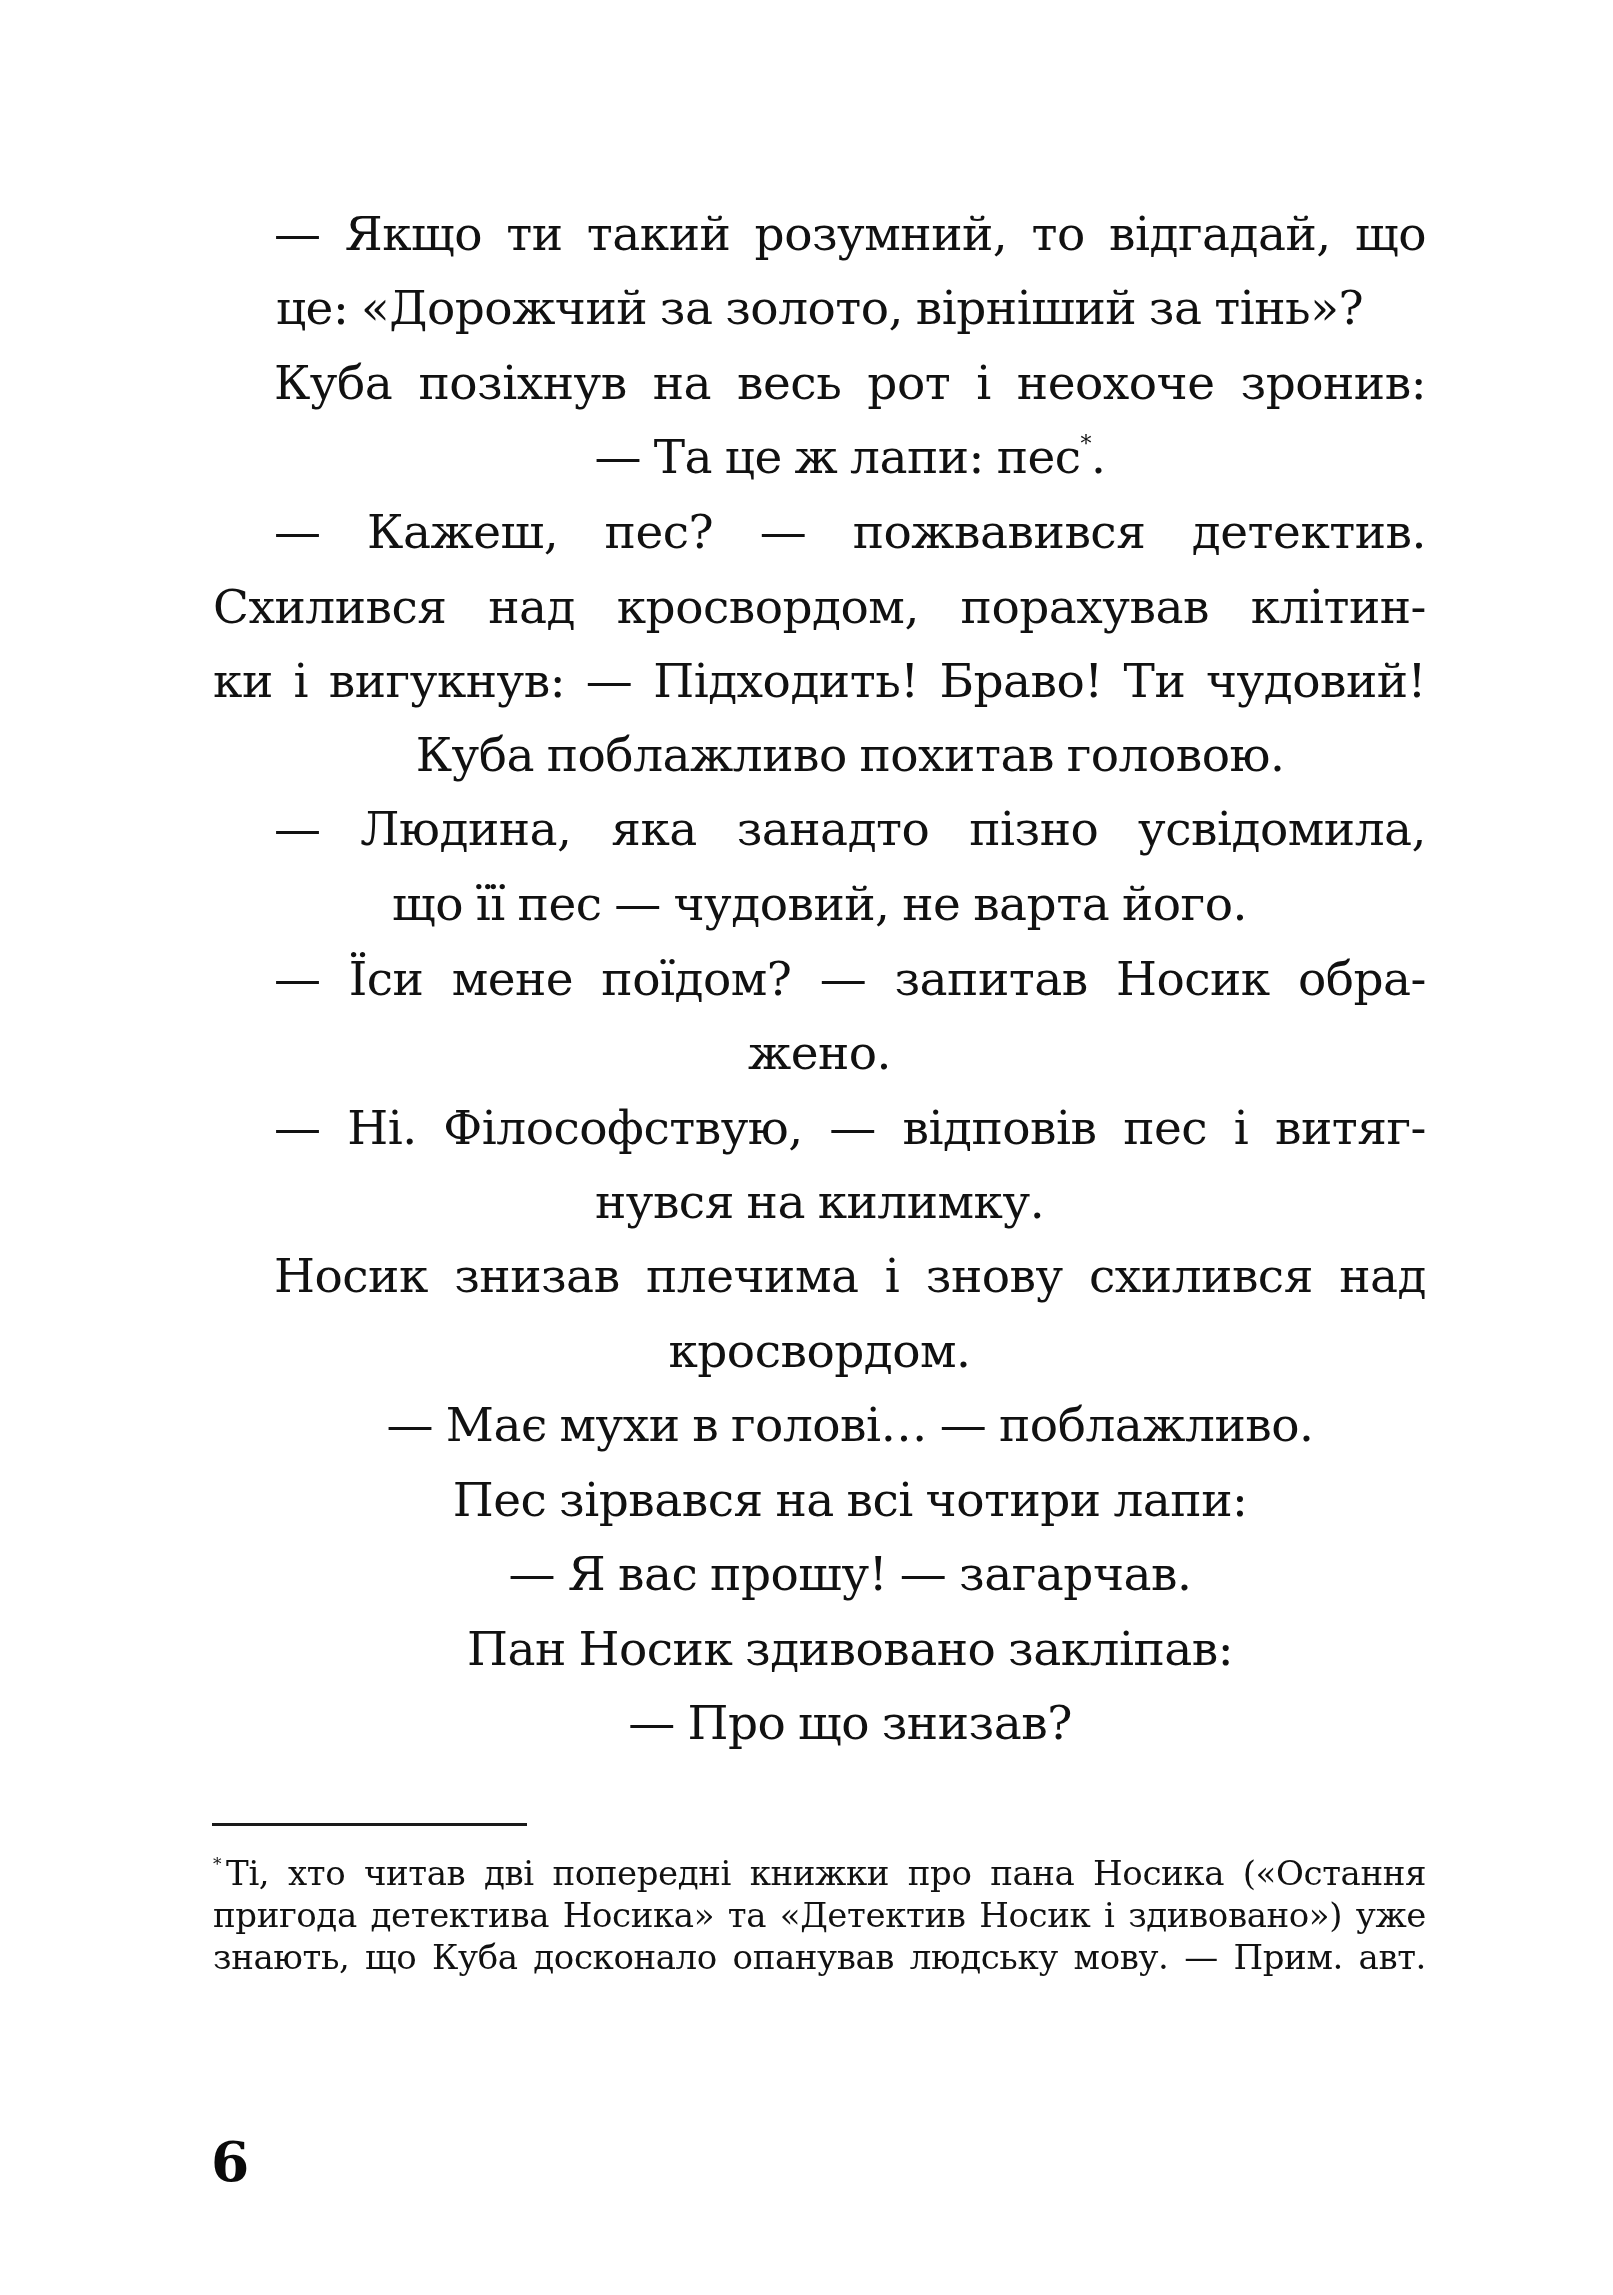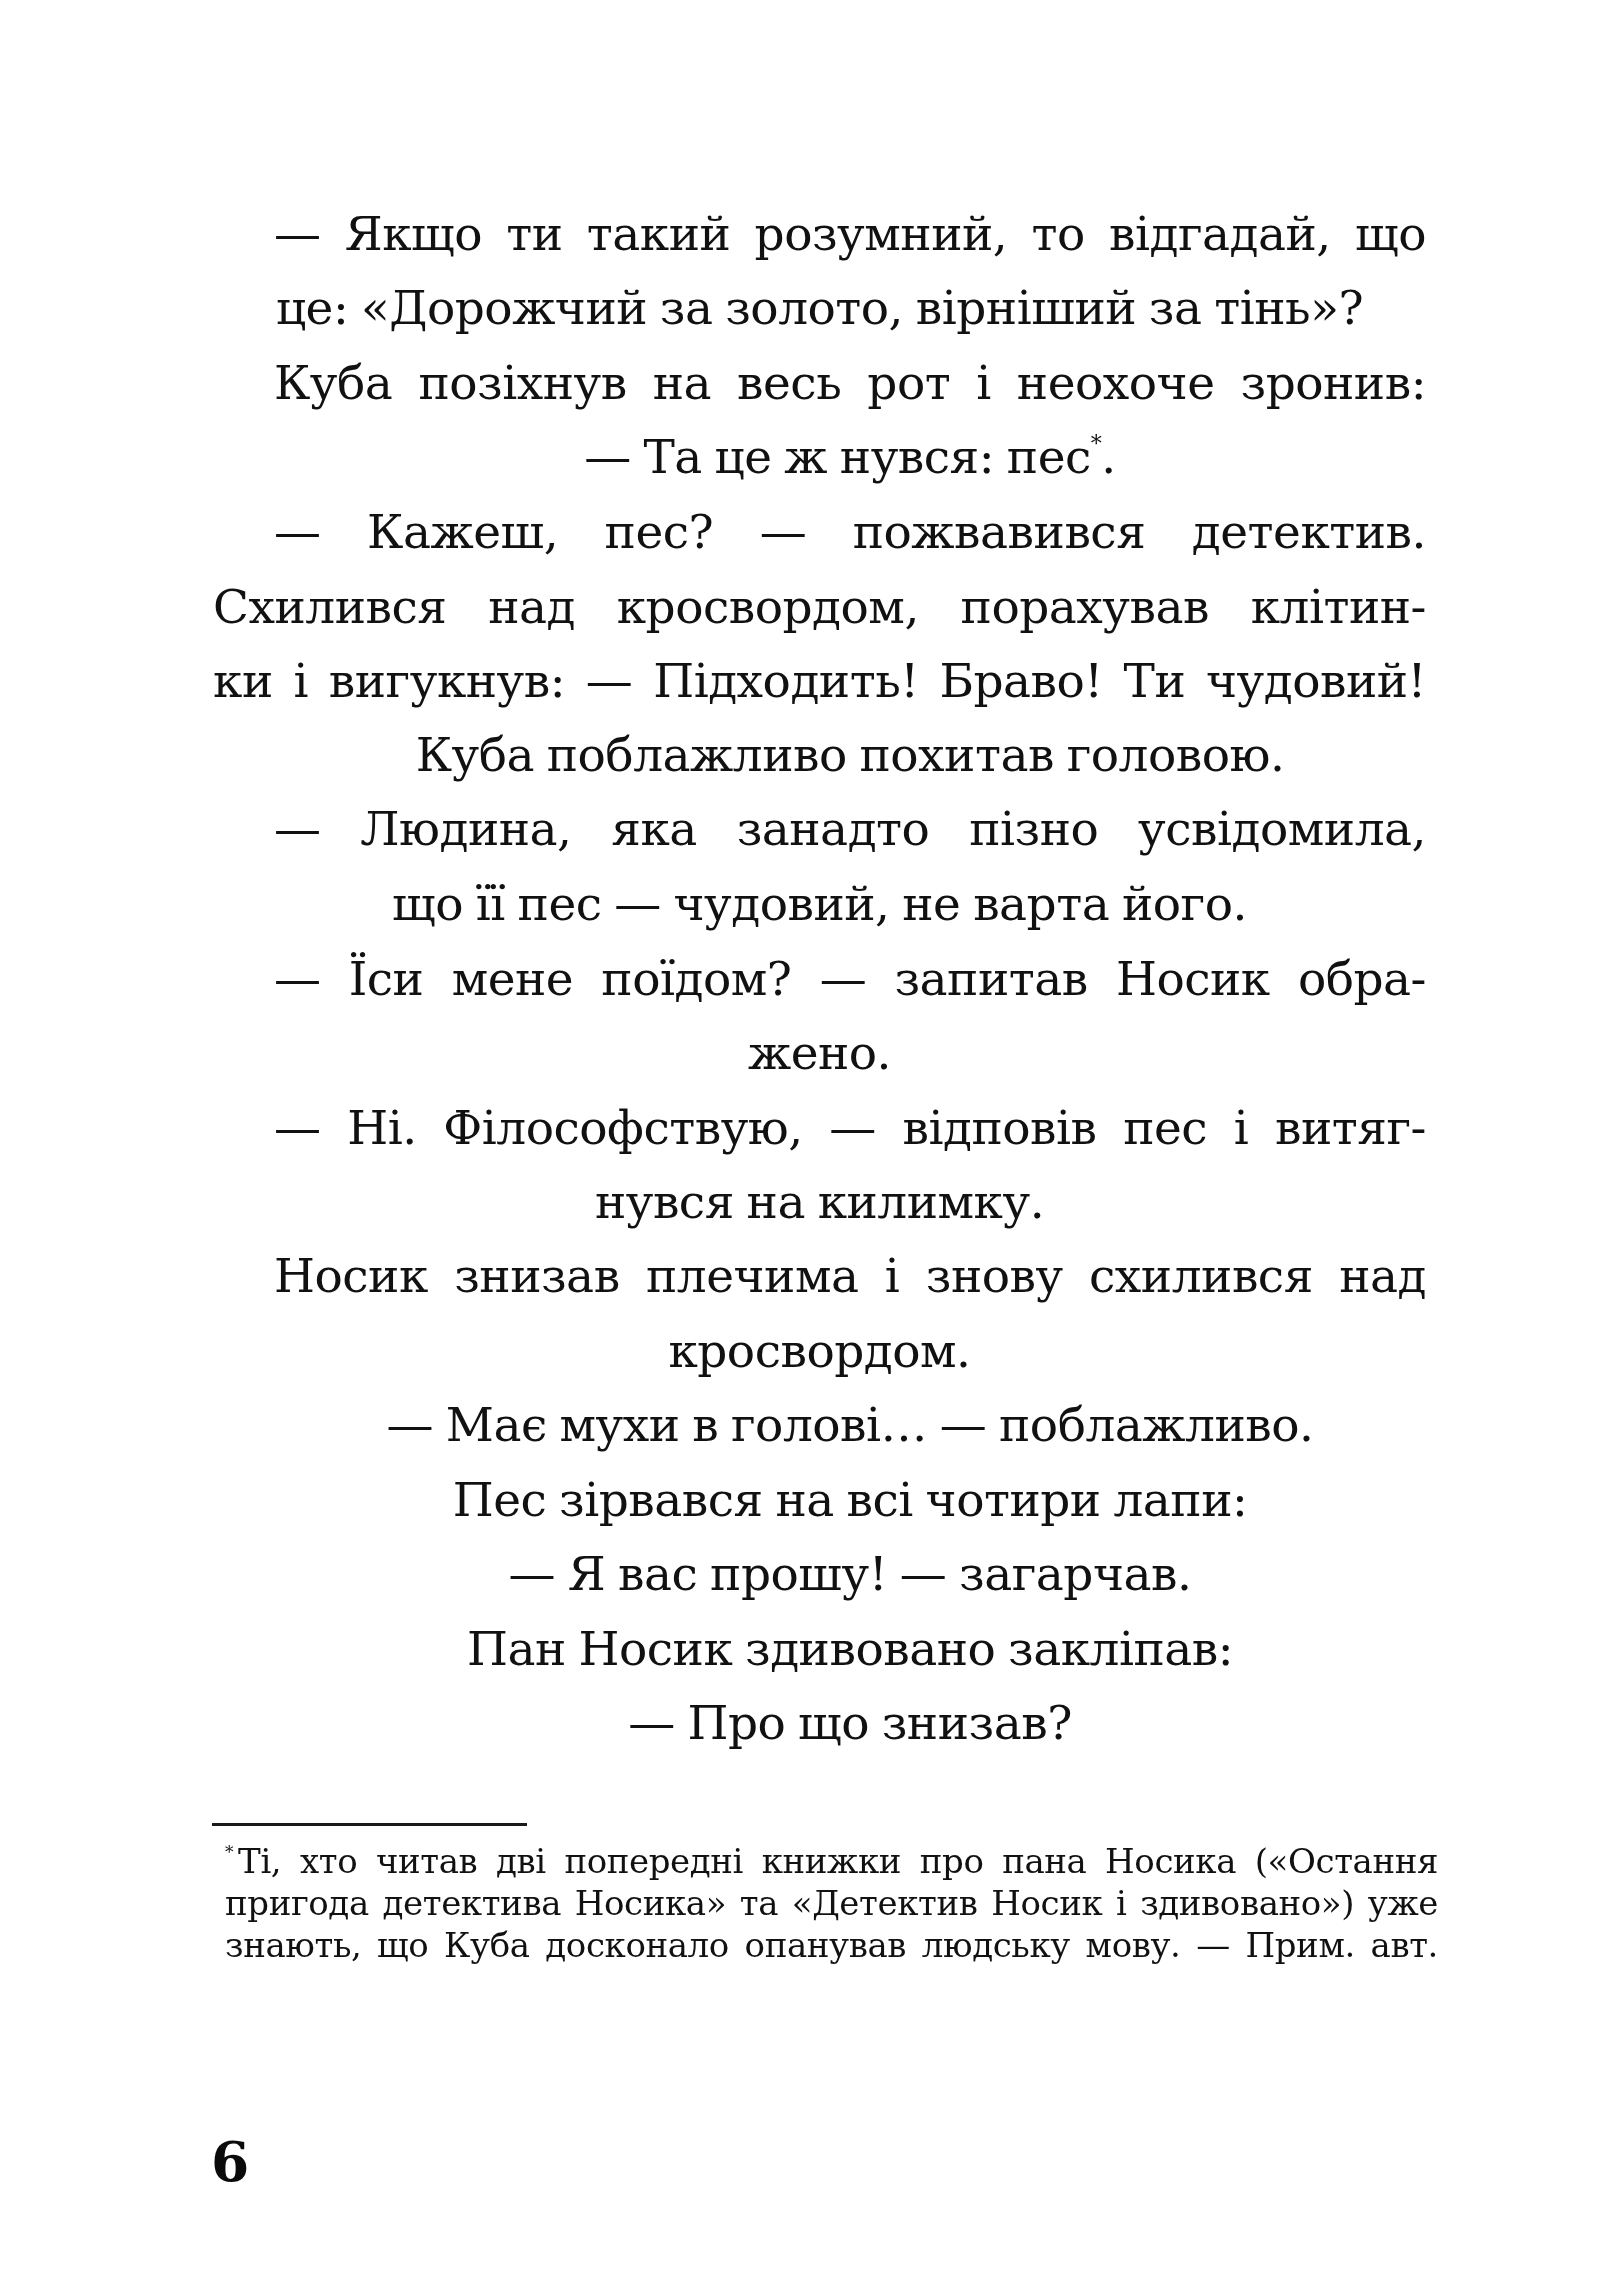--- a/index.html
+++ b/index.html
@@ -64,30 +64,31 @@
       background: #1a1a1a;
     }
     .footnote {
       position: absolute;
       left: 213px;
       top: 0;
       width: 1213px;
     }
     .fn-line {
       position: absolute;
-      left: 12px;
+      left: 0;
       width: 1213px;
       height: 42px;
       font-size: 34px;
       line-height: 42px;
       white-space: nowrap;
       text-align: justify;
       text-align-last: justify;
       letter-spacing: -0.4px;
       word-spacing: -0.8px;
+      margin-top: 12px;
     }
     .fn-mark {
       font-size: 17px;
       vertical-align: 15px;
       line-height: 0;
       margin-right: 5px;
     }
     .page-number {
       position: absolute;
       left: 211px;
@@ -101,21 +102,21 @@
   </style>
 </head>
 <body>
 
 <div class="page">
 
   <div class="body-text">
     <div class="line indent justify" style="top:197px"><span>— Якщо ти такий розумний, то відгадай, що</span></div>
     <div class="line left" style="top:271px"><span>це: «Дорожчий за золото, вірніший за тінь»?</span></div>
     <div class="line indent justify" style="top:346px"><span>Куба позіхнув на весь рот і неохоче зронив:</span></div>
-    <div class="line indent left" style="top:420px"><span>— Та це ж нувся: пес</span><span class="sup">*</span><span>.</span></div>
+    <div class="line indent left" style="top:420px"><span>— Та це ж лапи: пес</span><span class="sup">*</span><span>.</span></div>
     <div class="line indent justify" style="top:495px"><span>— Кажеш, пес? — пожвавився детектив.</span></div>
     <div class="line justify" style="top:570px"><span>Схилився над кросвордом, порахував клітин-</span></div>
     <div class="line justify" style="top:644px"><span>ки і вигукнув: — Підходить! Браво! Ти чудовий!</span></div>
     <div class="line indent left" style="top:718px"><span>Куба поблажливо похитав головою.</span></div>
     <div class="line indent justify" style="top:792px"><span>— Людина, яка занадто пізно усвідомила,</span></div>
     <div class="line left" style="top:867px"><span>що її пес — чудовий, не варта його.</span></div>
     <div class="line indent justify" style="top:942px"><span>— Їси мене поїдом? — запитав Носик обра-</span></div>
     <div class="line left" style="top:1016px"><span>жено.</span></div>
     <div class="line indent justify" style="top:1091px"><span>— Ні. Філософствую, — відповів пес і витяг-</span></div>
     <div class="line left" style="top:1165px"><span>нувся на килимку.</span></div>

